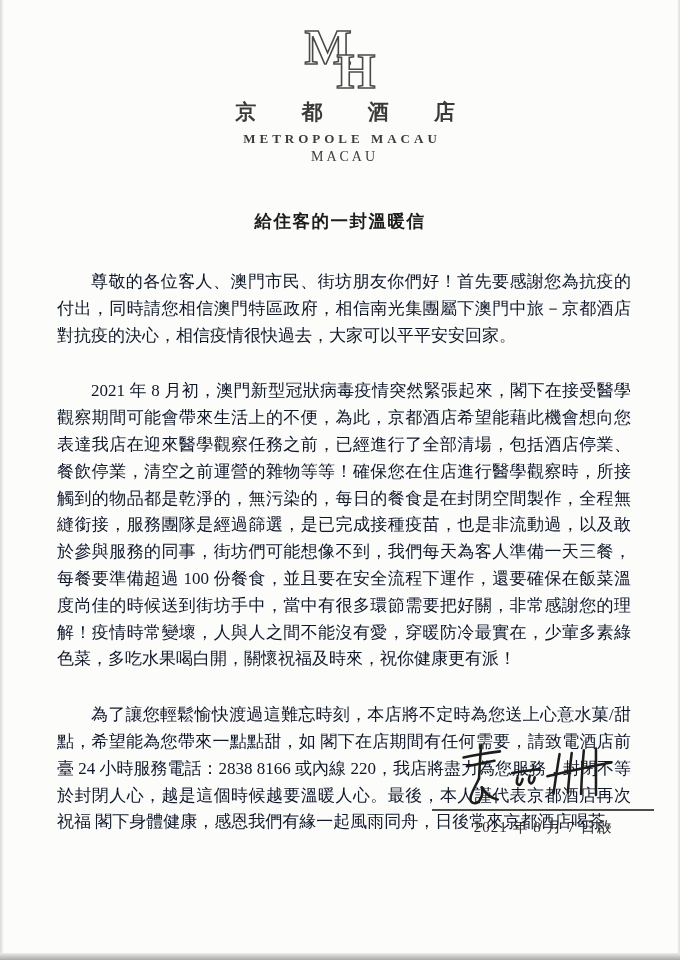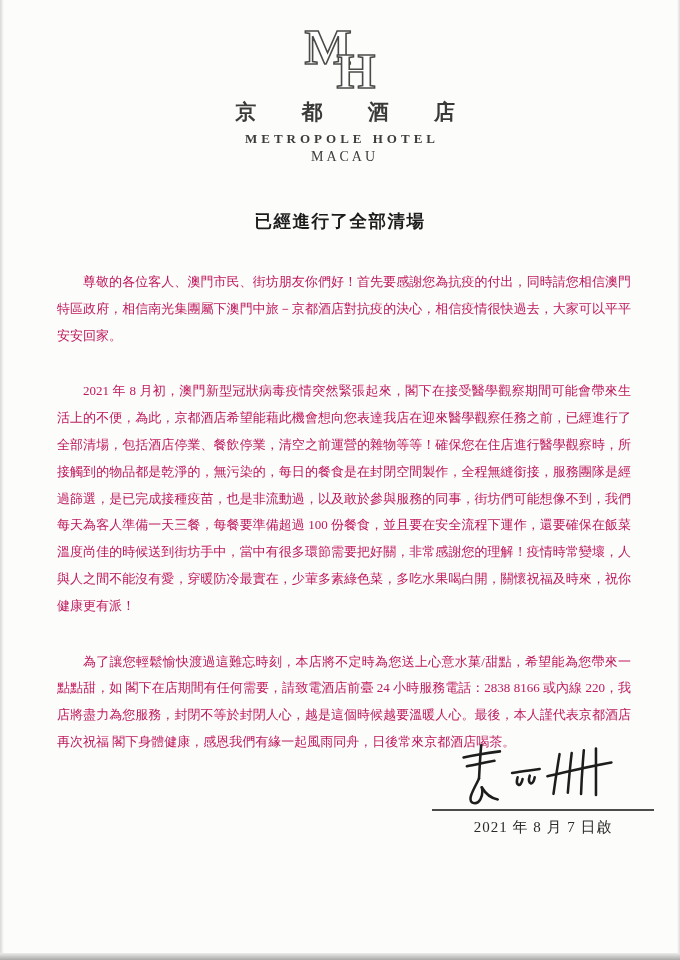--- a/index.html
+++ b/index.html
@@ -42,23 +42,23 @@
   .letter-title{
     margin-top:44px;text-align:center;
     font-family:"Liberation Sans","DejaVu Sans",sans-serif;
     font-size:17.5px;font-weight:700;color:#1c1c1c;letter-spacing:1.5px;
   }
 
   
   .letter-body{
     margin:36px 65px 0 57px;
     width:574px;
-    font-size:13px;line-height:26.8px;
+    font-size:17px;line-height:26.8px;
     text-align:justify;text-justify:inter-ideograph;
-    color:#be185d;
+    color:#0f172a;
   }
   .letter-body p{margin:0;text-indent:2em;}
   .letter-body p + p{margin-top:29px;}
 
   
   .sig-block{position:absolute;top:742px;left:432px;width:222px;text-align:center;}
   .sig-svg{display:block;margin:0 auto;}
   .sig-line{border-top:2px solid #4c4c4a;margin-top:3px;}
   .sig-name{margin-top:11px;font-size:15.5px;color:#2b2b2b;letter-spacing:1px;}
   .sig-date{margin-top:7px;font-size:15px;color:#2b2b2b;letter-spacing:1px;}
@@ -67,25 +67,25 @@
 <body>
 
 <div class="page">
 
   <div class="logo-block">
     <svg class="monogram" width="120" height="72" viewBox="0 0 120 72" aria-hidden="true">
       <text x="48" y="42" text-anchor="middle" font-family="Liberation Serif, DejaVu Serif, serif" font-weight="bold" font-size="50" fill="#ffffff" stroke="#4a4a48" stroke-width="1.6">M</text>
       <text x="76" y="66" text-anchor="middle" font-family="Liberation Serif, DejaVu Serif, serif" font-weight="bold" font-size="50" fill="#ffffff" stroke="#4a4a48" stroke-width="1.6">H</text>
     </svg>
     <div class="logo-zh">京 都 酒 店</div>
-    <div class="logo-en">METROPOLE HOTEL</div>
+    <div class="logo-en">METROPOLE MACAU</div>
     <div class="logo-city">MACAU</div>
   </div>
 
-  <div class="letter-title">已經進行了全部清場</div>
+  <div class="letter-title">給住客的一封溫暖信</div>
 
   <div class="letter-body">
     <p>尊敬的各位客人、澳門市民、街坊朋友你們好！首先要感謝您為抗疫的付出，同時請您相信澳門特區政府，相信南光集團屬下澳門中旅－京都酒店對抗疫的決心，相信疫情很快過去，大家可以平平安安回家。</p>
     <p>2021 年 8 月初，澳門新型冠狀病毒疫情突然緊張起來，閣下在接受醫學觀察期間可能會帶來生活上的不便，為此，京都酒店希望能藉此機會想向您表達我店在迎來醫學觀察任務之前，已經進行了全部清場，包括酒店停業、餐飲停業，清空之前運營的雜物等等！確保您在住店進行醫學觀察時，所接觸到的物品都是乾淨的，無污染的，每日的餐食是在封閉空間製作，全程無縫銜接，服務團隊是經過篩選，是已完成接種疫苗，也是非流動過，以及敢於參與服務的同事，街坊們可能想像不到，我們每天為客人準備一天三餐，每餐要準備超過 100 份餐食，並且要在安全流程下運作，還要確保在飯菜溫度尚佳的時候送到街坊手中，當中有很多環節需要把好關，非常感謝您的理解！疫情時常變壞，人與人之間不能沒有愛，穿暖防冷最實在，少葷多素綠色菜，多吃水果喝白開，關懷祝福及時來，祝你健康更有派！</p>
     <p>為了讓您輕鬆愉快渡過這難忘時刻，本店將不定時為您送上心意水菓/甜點，希望能為您帶來一點點甜，如 閣下在店期間有任何需要，請致電酒店前臺 24 小時服務電話：2838 8166 或內線 220，我店將盡力為您服務，封閉不等於封閉人心，越是這個時候越要溫暖人心。最後，本人謹代表京都酒店再次祝福 閣下身體健康，感恩我們有緣一起風雨同舟，日後常來京都酒店喝茶。</p>
   </div>
 
   <div class="sig-block">
     <svg class="sig-svg" width="190" height="64" viewBox="0 0 160 58" aria-hidden="true">
       <g fill="none" stroke="#1d1d1d" stroke-width="2.3" stroke-linecap="round" stroke-linejoin="round">

